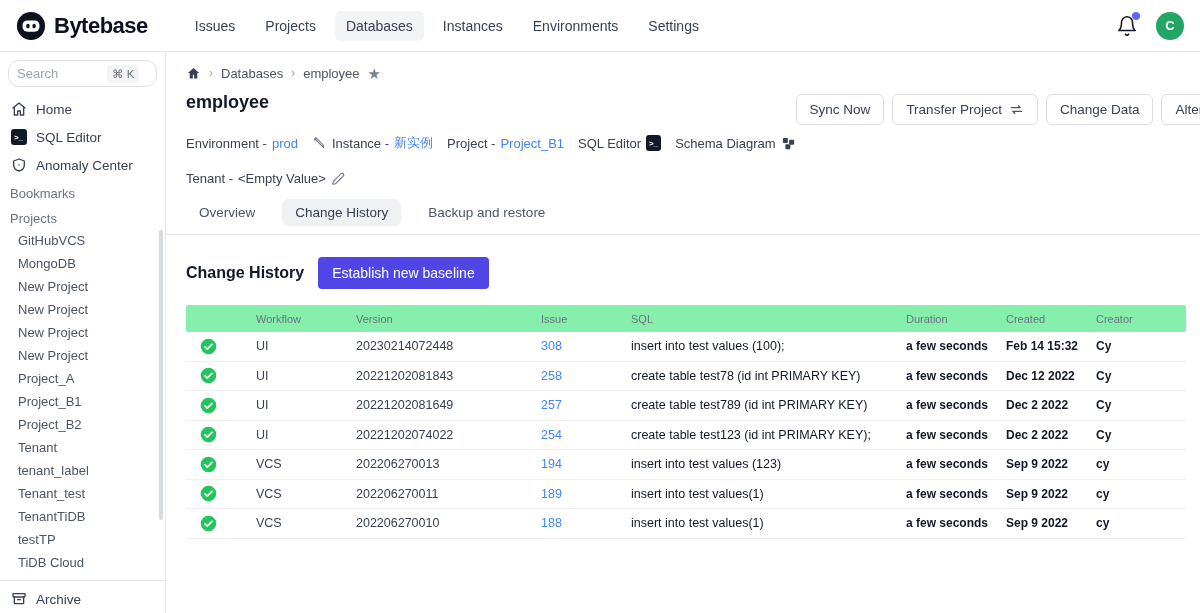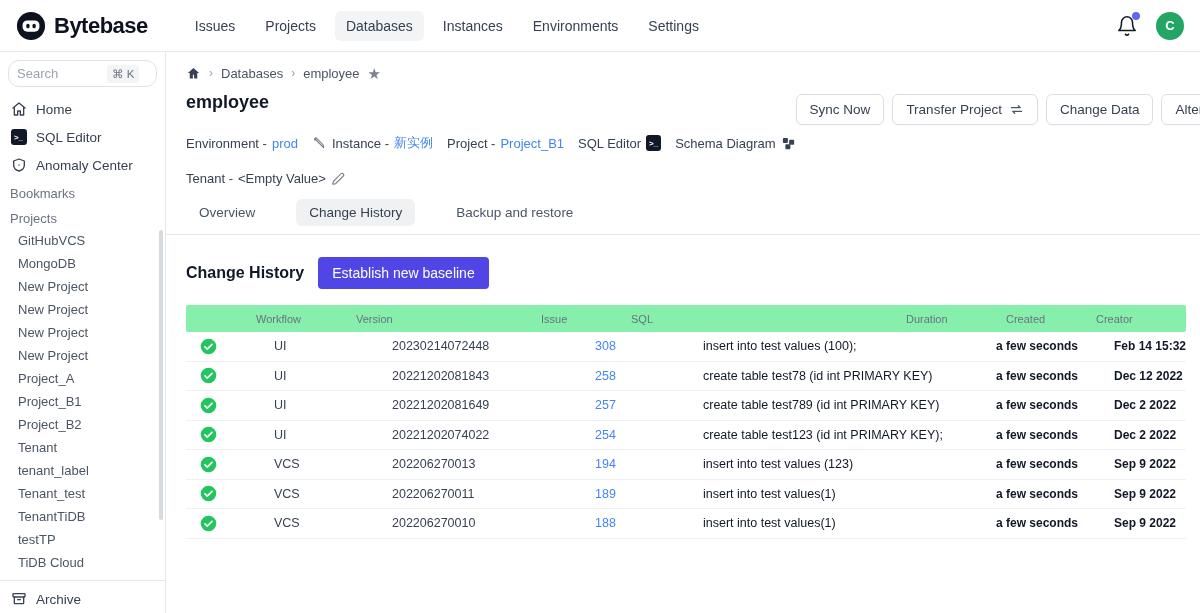--- a/index.html
+++ b/index.html
@@ -60,37 +60,37 @@
   .meta-line { display:flex; align-items:center; gap:14px; font-size:13px; color:#374151; margin-bottom:7px; flex-wrap:nowrap;}
   .meta-pair { display:flex; align-items:center; gap:5px; white-space:nowrap;margin-top:12px; }
   .meta-link { color:#4285f4; cursor:pointer; }
   .mini-ic { width:15px; height:15px; display:inline-flex; align-items:center; justify-content:center; }
   .actions { display:flex; gap:8px; margin-top:2px; }
   .btn { border:1px solid #dcdee1; background:#fff; border-radius:6px; padding:7px 13px;
     font-size:13.5px; color:#374151; font-family:inherit; cursor:pointer; display:flex; align-items:center; gap:7px;
     box-shadow:0 1px 1px rgba(0,0,0,0.02); white-space:nowrap; }
 
   
-  .tabs { display:flex; gap:28px; align-items:center; padding:6px 20px 8px 20px; border-bottom:1px solid #e5e7eb; }
+  .tabs { display:flex; gap:14px; align-items:center; padding:6px 20px 8px 20px; border-bottom:1px solid #e5e7eb; }
   .tab { font-size:13.5px; color:#4b5563; padding:6px 13px; border-radius:6px; cursor:pointer; }
   .tab.active { background:#f0f1f3; color:#374151; }
 
   
   .section { padding:22px 15px 0 20px; }
   .section-head { display:flex; align-items:center; gap:14px; margin-bottom:16px; }
   .section-title { font-size:16px; font-weight:700; color:#111827; }
   .btn-primary { background:#4f46e5; color:#fff; border:none; border-radius:4px; padding:8px 14px;
     font-size:14px; font-family:inherit; cursor:pointer; }
 
   .table { width:1000px; }
   .trow { display:grid; grid-template-columns:70px 100px 185px 90px 275px 100px 90px 1fr;
     align-items:center; }
   .thead { background:#86efac; height:27px; border-radius:2px; }
   .thead .tcell { font-size:11px; color:#6b7280; font-weight:400; }
-  .tbody-row { height:29.5px; border-bottom:1px solid #eef0f2; cursor:pointer;gap:18px; }
+  .tbody-row { height:29.5px; border-bottom:1px solid #eef0f2; cursor:pointer; }
   .tcell { font-size:12.5px; color:#374151; white-space:nowrap; overflow:hidden; text-overflow:ellipsis; padding-right:8px;}
   .cell-icon { display:flex; align-items:center; padding-left:14px; }
   .cell-issue { color:#4285f4; }
   .cell-sql { color:#111827; }
   .cell-strong { font-weight:600; color:#111827; font-size:12px; }
 </style>
 </head>
 <body>
 
 <header class="topnav">

